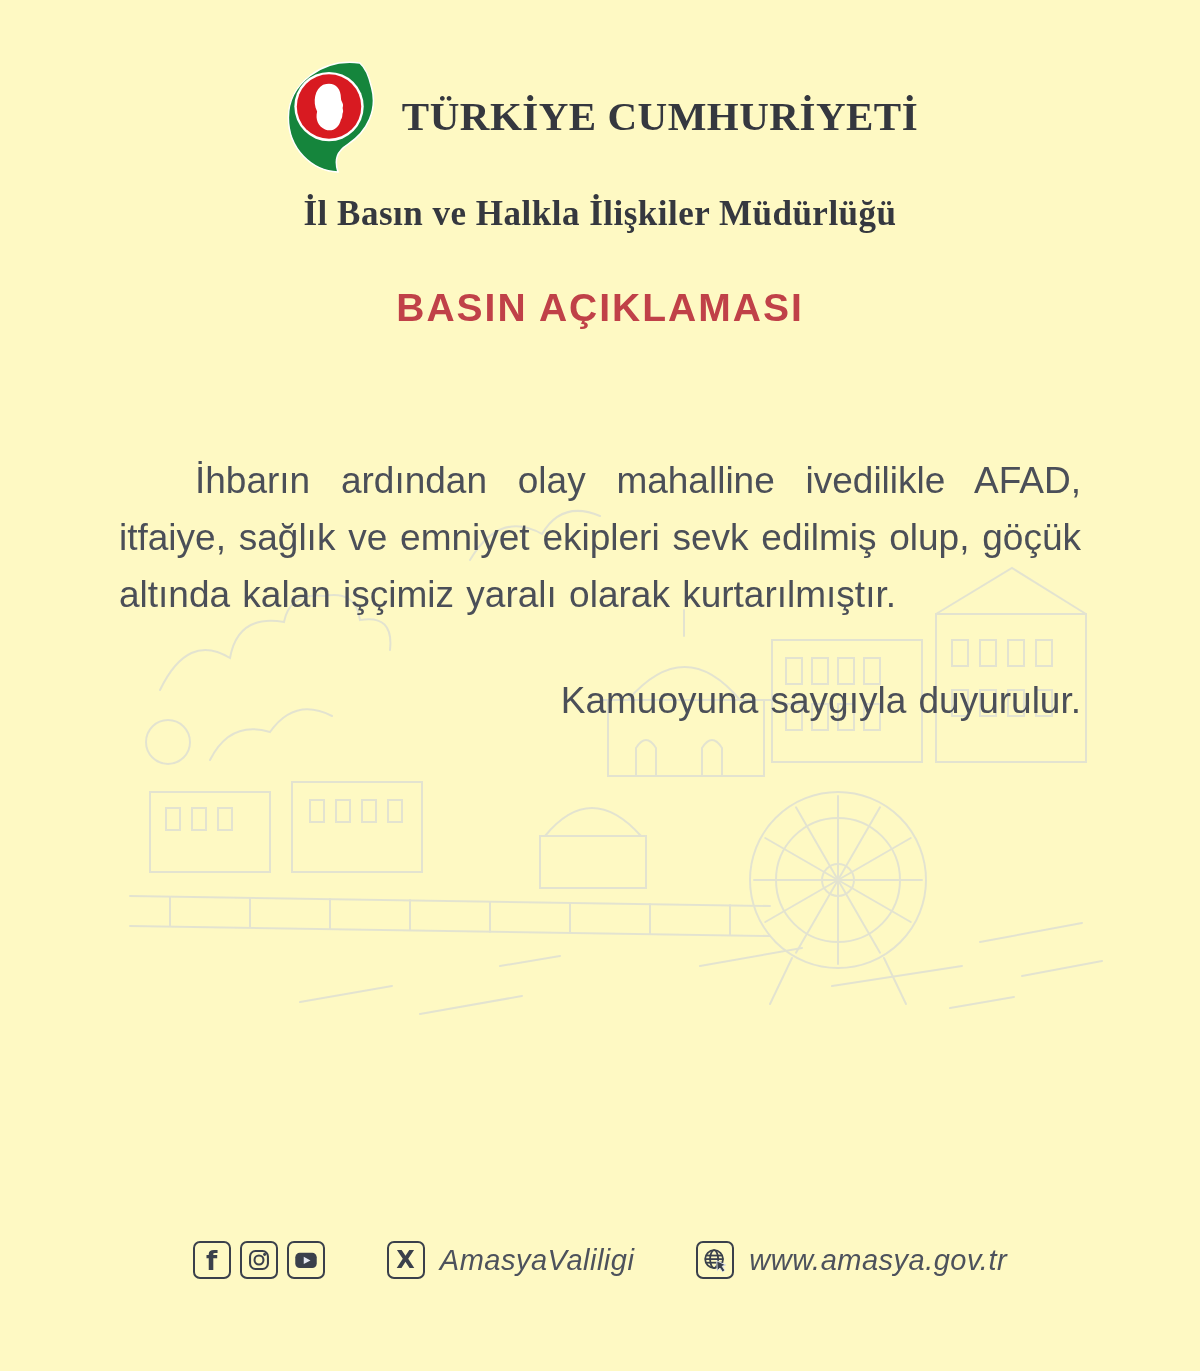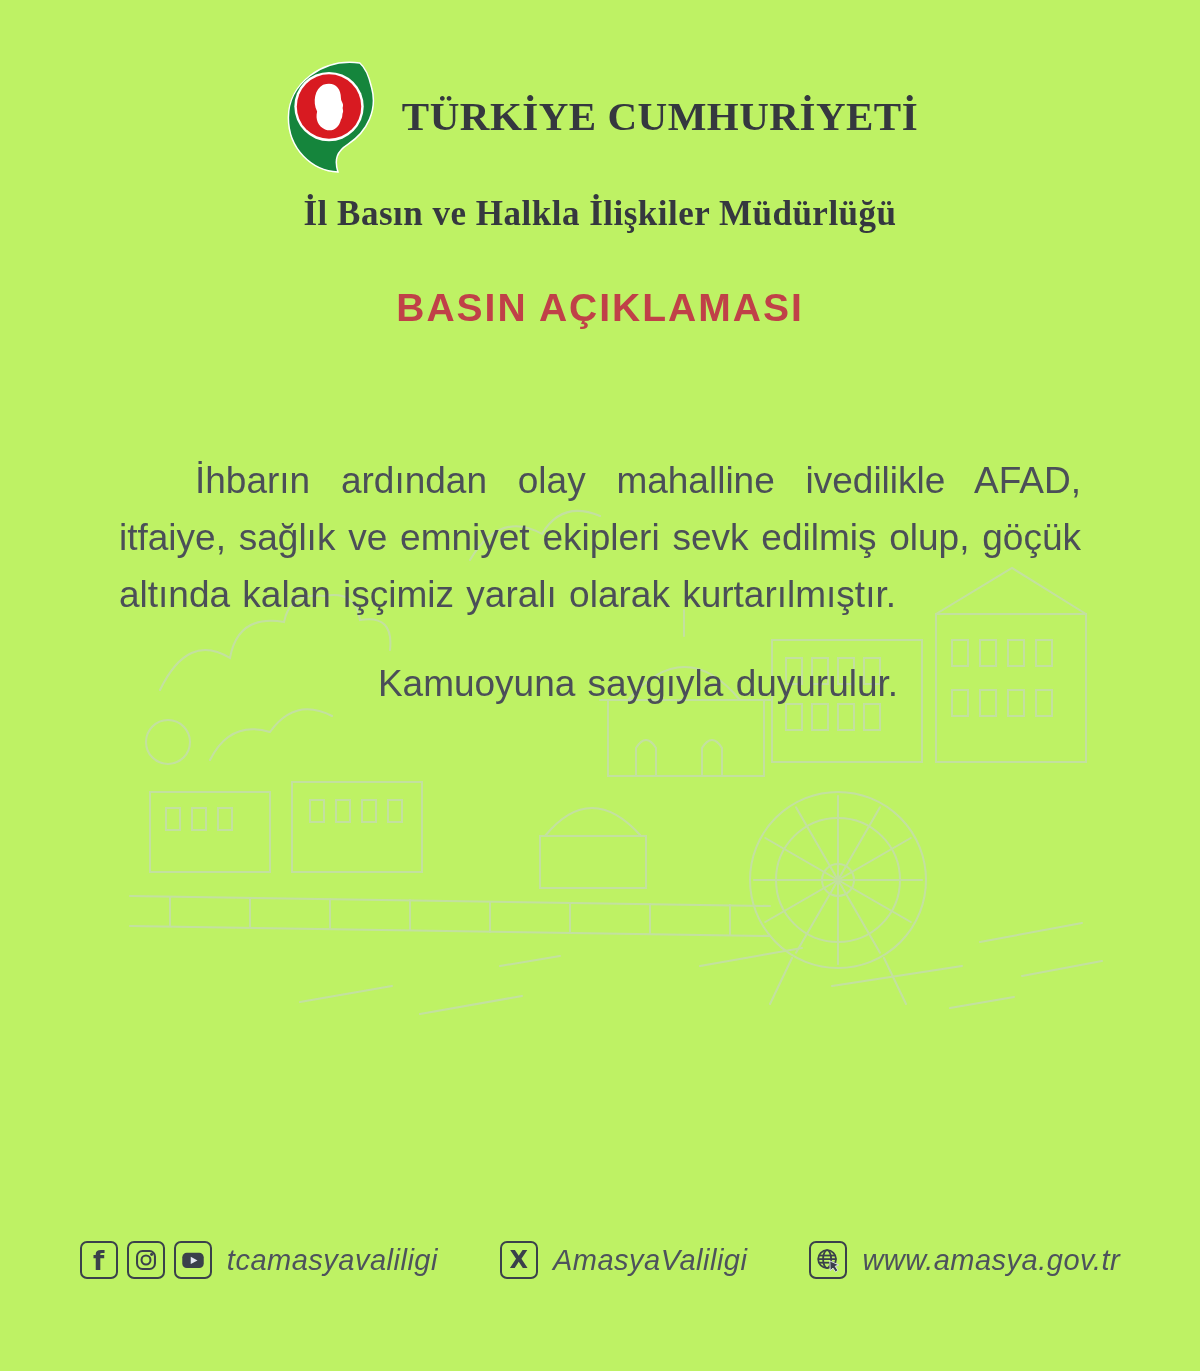--- a/index.html
+++ b/index.html
@@ -1,19 +1,19 @@
 <!DOCTYPE html>
 <html><head>
 <meta charset="utf-8">
 <style>
   html,body{margin:0;padding:0;}
   .page{
     position:relative;
     width:1200px;height:1371px;
-    background:#bef264;
+    background:#fef9c3;
     overflow:hidden;
     font-family:"Liberation Sans", sans-serif;
   }
   .watermark,.frame{position:absolute;left:0;top:0;width:1200px;height:1371px;pointer-events:none;}
   .content{position:relative;text-align:center;padding-top:60px;}
   .header-row{display:flex;justify-content:center;align-items:center;gap:20px;}
   .logo{width:100px;height:114px;flex:0 0 auto;}
   .titles{
     font-family:"Liberation Serif", serif;
     font-weight:bold;color:#35383f;
@@ -32,21 +32,21 @@
     color:#c04148;
   }
   .divider{display:block;margin:14px auto 0;}
   .bodytext{
     margin:100px auto 0;width:962px;
     text-align:justify;
     font-size:37px;line-height:57px;
     color:#4b4f58;word-spacing:2px;
   }
   .bodytext p{margin:0;text-indent:76px;}
-  .bodytext p.closing{margin-top:32px;text-align:center;}
+  .bodytext p.closing{margin-top:49px;text-align:right;}
   .footer{
     position:absolute;left:0;right:0;bottom:92px;
     display:flex;justify-content:center;align-items:center;gap:62px;
     font-style:italic;font-size:29px;color:#4d525c;letter-spacing:.5px;
   }
   .fgroup{display:flex;align-items:center;gap:15px;}
   .iconrow{display:flex;align-items:center;gap:9px;}
   .iconbox{
     width:38px;height:38px;box-sizing:border-box;
     border:2.5px solid #3a404b;border-radius:7px;
@@ -224,21 +224,20 @@
             <circle cx="25.3" cy="12.7" r="1.7" fill="#3a404b"></circle>
           </svg>
         </span>
         <span class="iconbox">
           <svg width="38" height="38" viewBox="0 0 38 38" xmlns="http://www.w3.org/2000/svg">
             <rect x="7" y="11" width="24" height="17" rx="5" fill="#3a404b"></rect>
             <path d="M16.5,15.5 L24,19.5 L16.5,23.5 Z" fill="#e3e7f0"></path>
           </svg>
         </span>
       </div>
-      <span>tcamasyavaliligi</span>
     </div>
 
     <div class="fgroup">
       <span class="iconbox">
           <span class="x-glyph">X</span>
         </span>
       <span>AmasyaValiligi</span>
     </div>
 
     <div class="fgroup">

